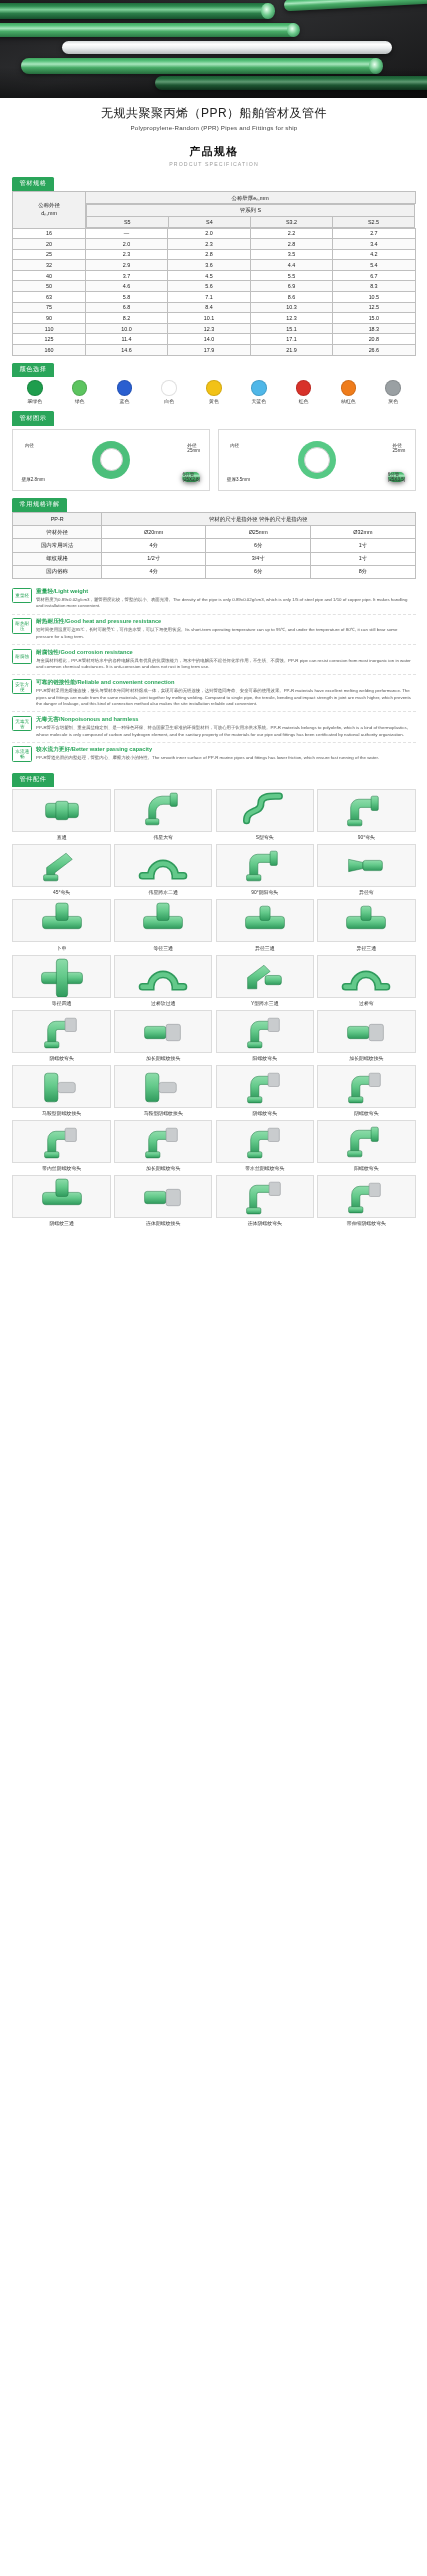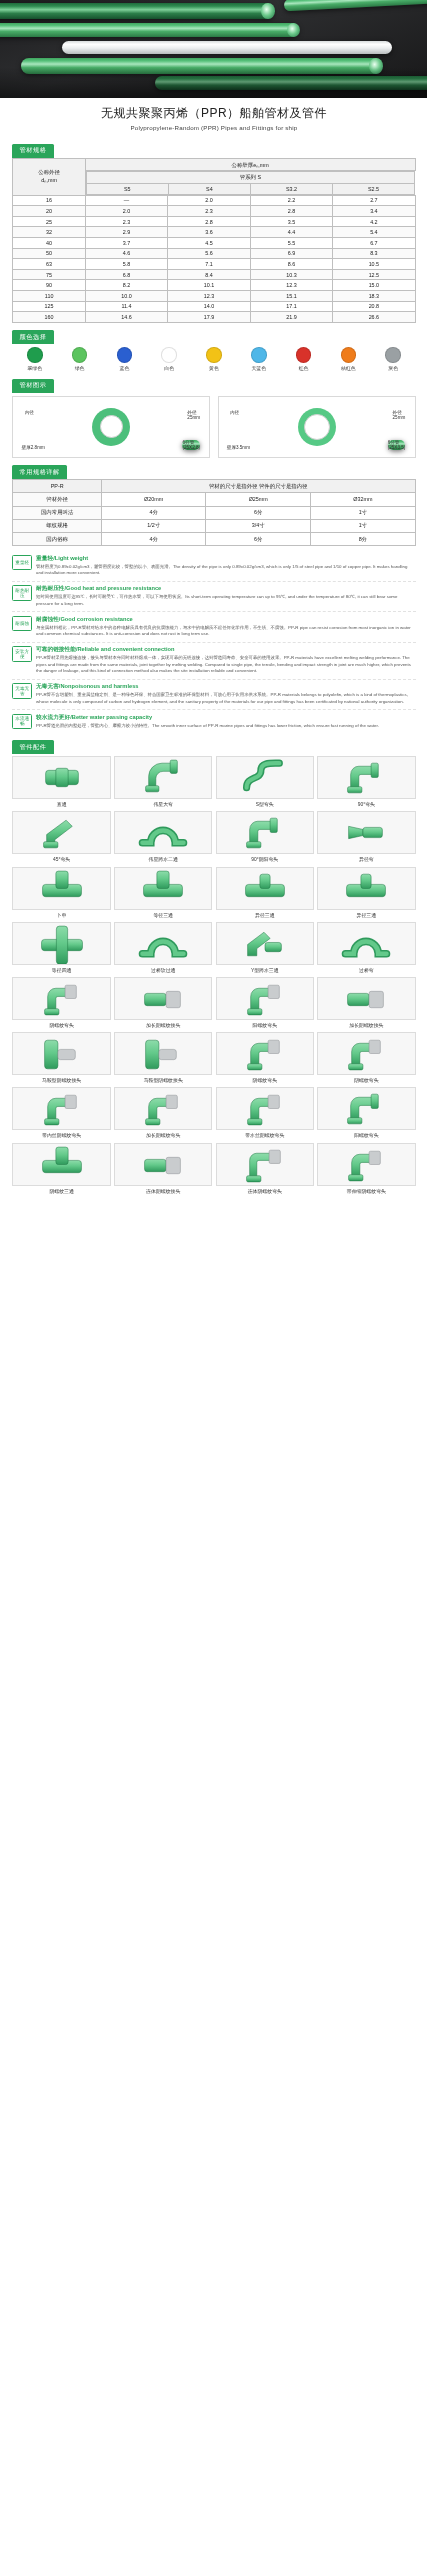--- a/index.html
+++ b/index.html
@@ -175,20 +175,24 @@
     <div class="pipe dark" style="left:155px; top:76px; width:289px; height:14.4px;"></div>
     <div class="pipe" style="right:-20.6px; top:-5.2px; width:165px; height:12.4px; transform:rotate(-3deg);"></div>
     <div class="hero-shade"></div>
   </div>
 
   <div class="titlebar">
     <div class="cn">无规共聚聚丙烯（PPR）船舶管材及管件</div>
     <div class="en">Polypropylene-Random (PPR) Pipes and Fittings for ship</div>
   </div>
 
+  <div class="sec-title">
+    <div class="cn">产品规格</div>
+    <div class="en">PRODCUT SPECIFICATION</div>
+  </div>
 
   <div class="tabwrap">
     <span class="tab">管材规格</span>
   </div>
 
   <div class="tblbox">
     <table class="spec">
       <thead>
         <tr>
           <th class="col-first" rowspan="2">

